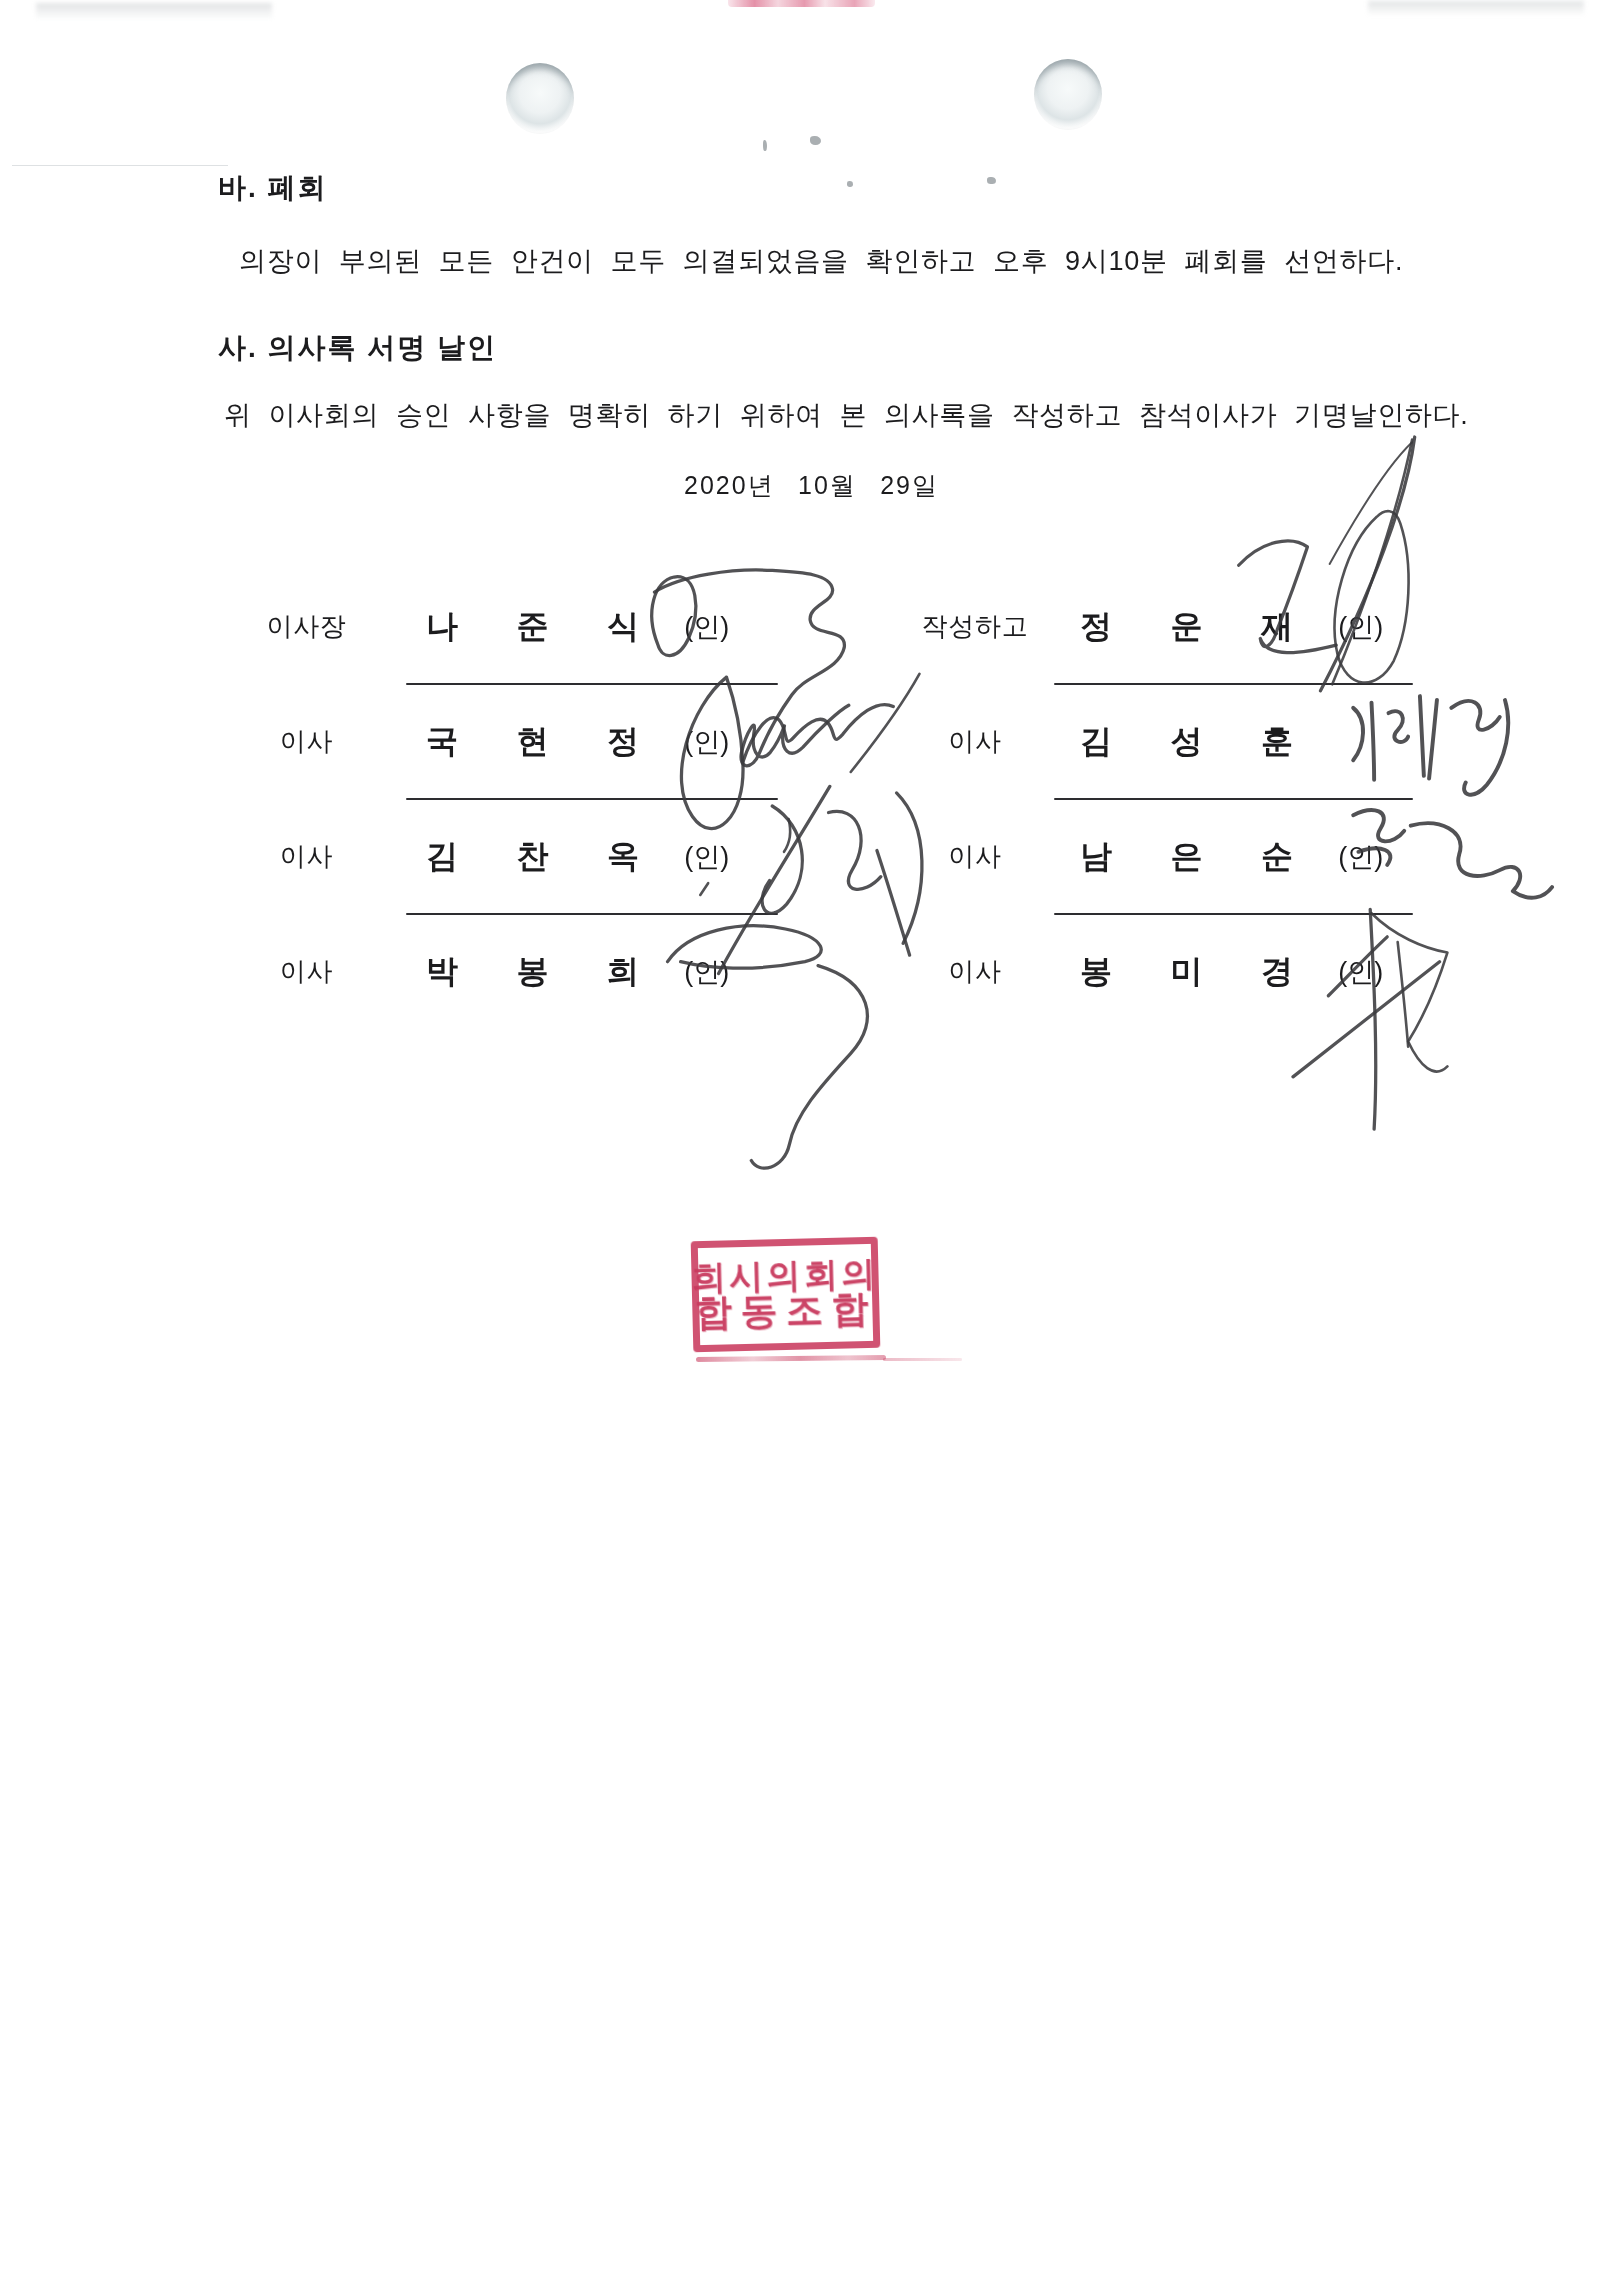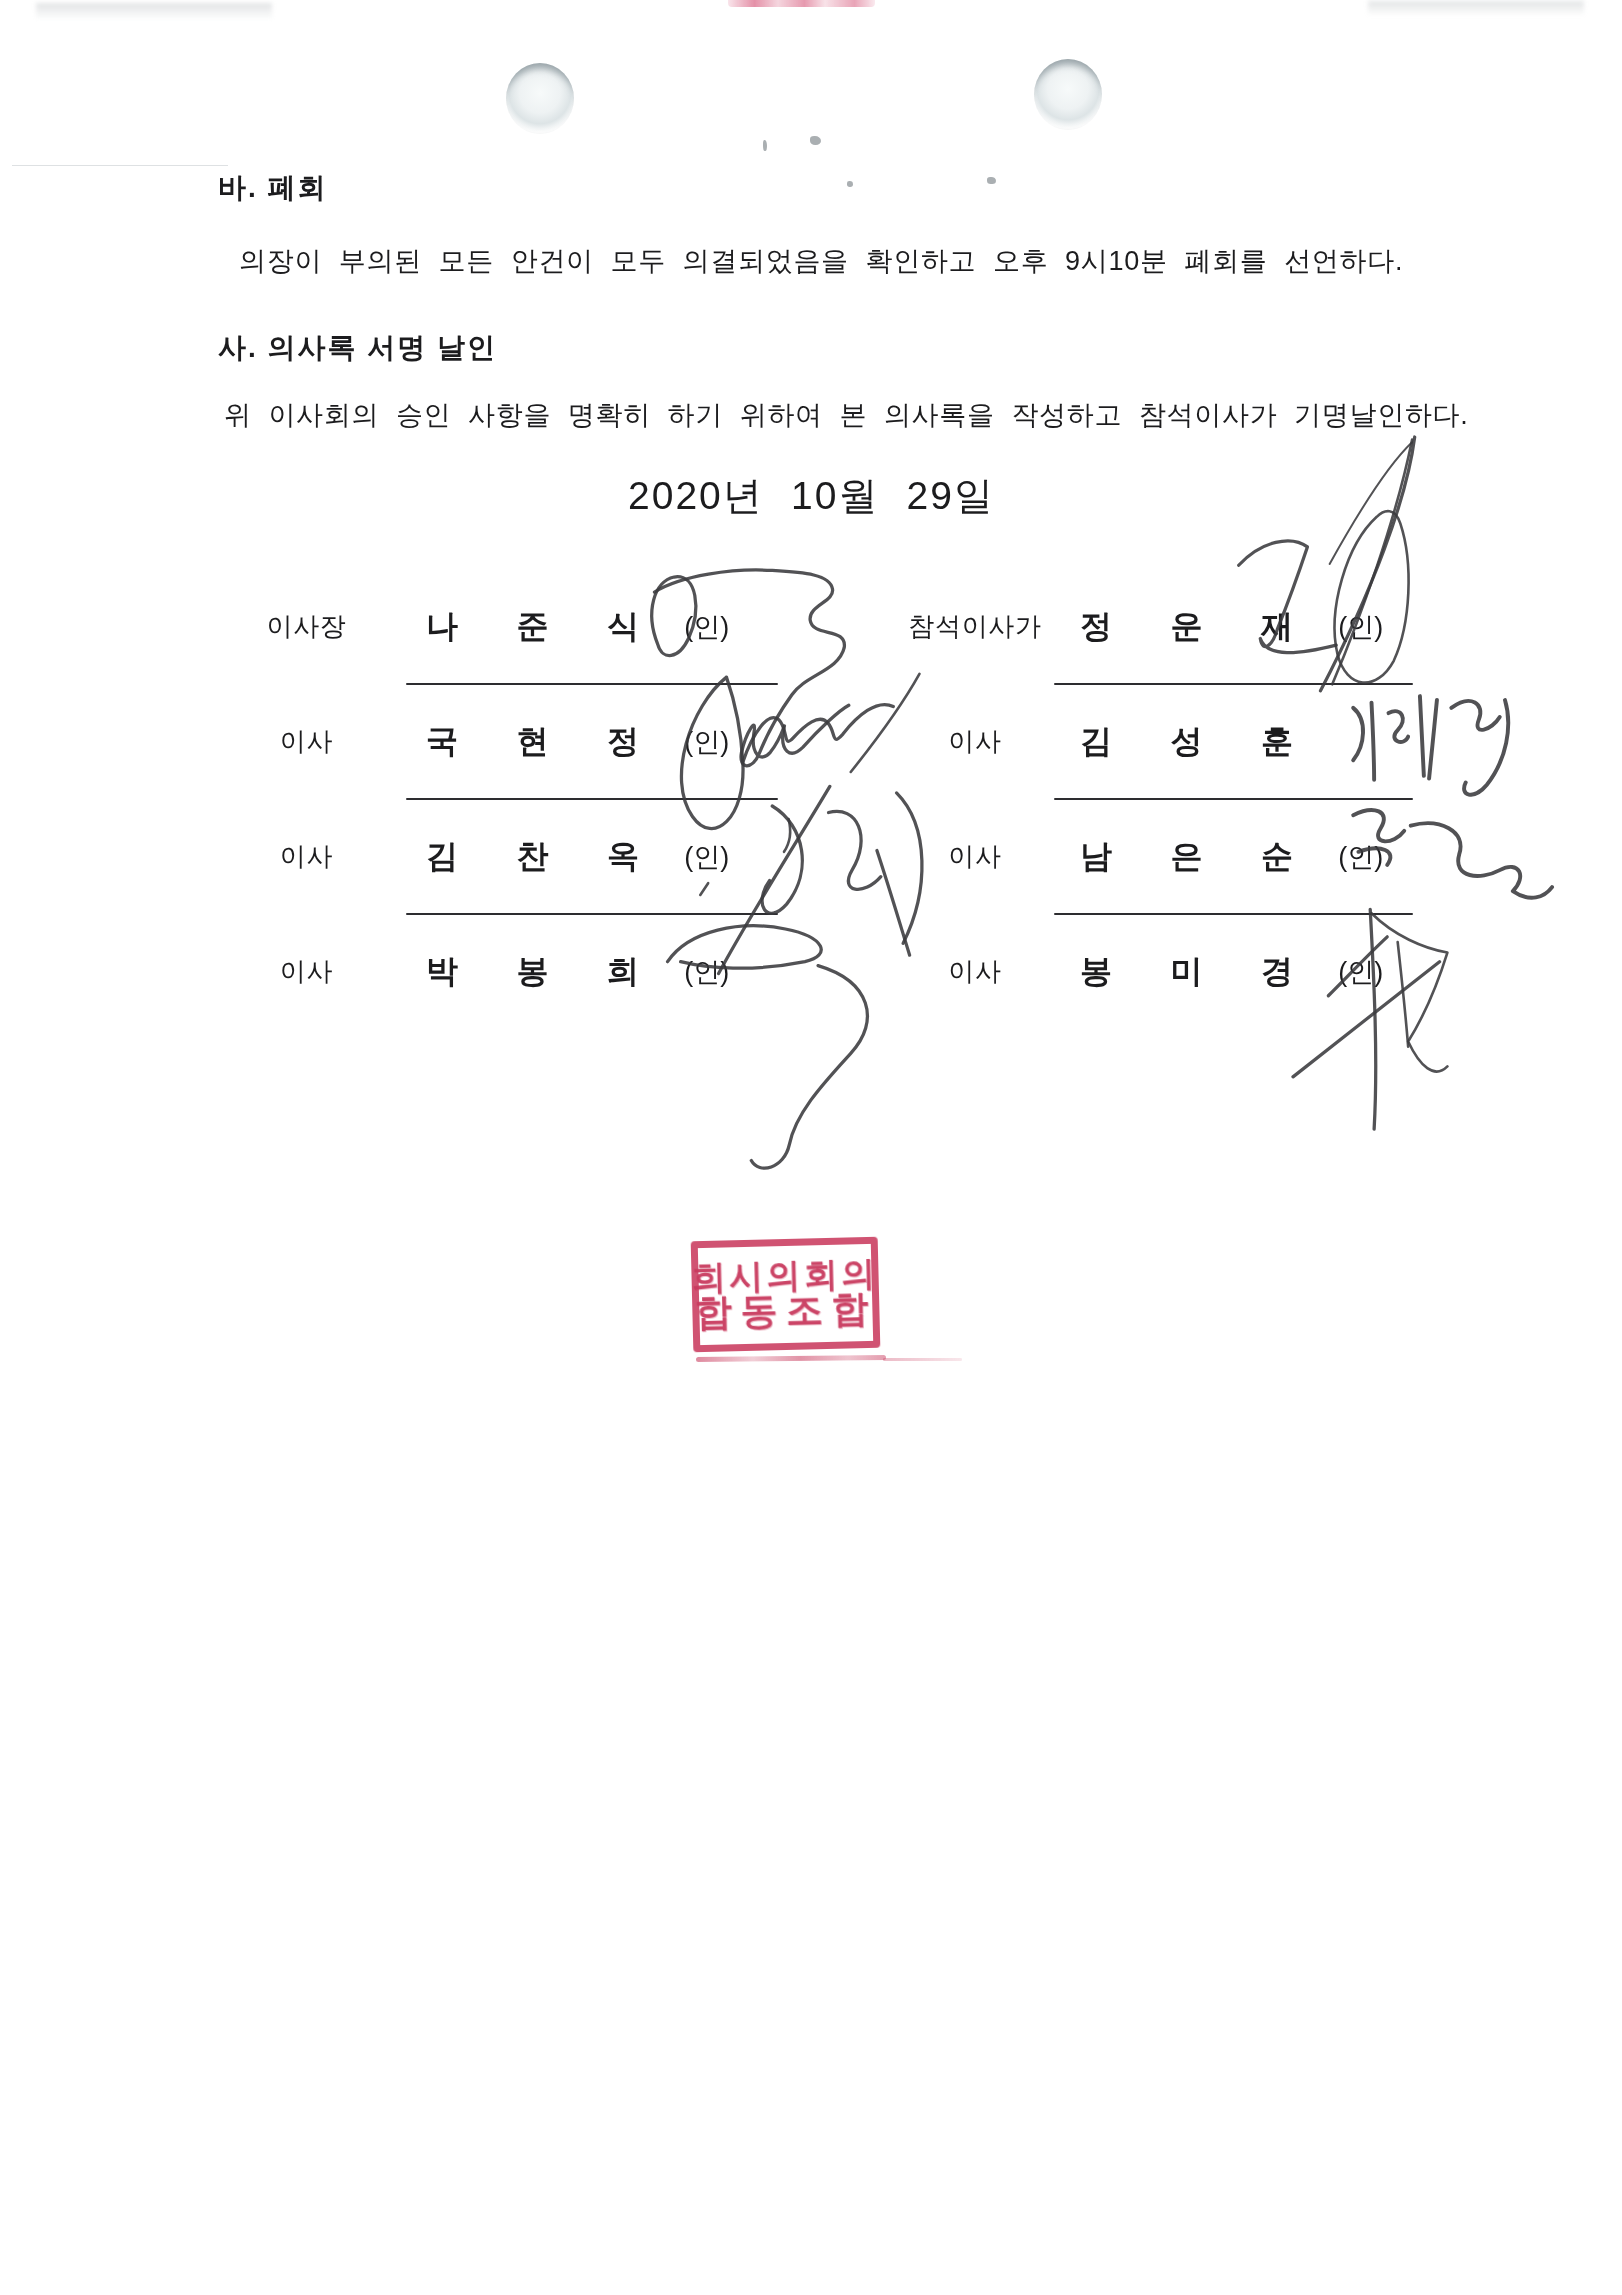--- a/index.html
+++ b/index.html
@@ -19,21 +19,21 @@
   .punch-hole{
     width:68px;height:71px;border-radius:50%;
     background:radial-gradient(circle at 50% 42%,#f7fafa 0%,#eef2f3 38%,#dde4e6 58%,rgba(255,255,255,0) 74%);
     box-shadow:inset 0 10.5px 7.9px -5.2px rgba(96,112,118,.55), inset 0 -2.6px 5.2px -3.9px rgba(140,150,155,.25);
   }
   .speck{background:#8d9498;border-radius:40% 60% 50% 50%;opacity:.75;}
   .faint-line{height:1.3px;background:rgba(190,196,199,.5);}
   
   .h-sec{font-size:28px;font-weight:700;letter-spacing:2px;white-space:nowrap;}
   .p-body{font-size:27px;font-weight:500;letter-spacing:0.7px;word-spacing:8.5px;white-space:nowrap;}
-  .date-line{left:0;top:469px;width:1623px;text-align:center;font-size:39px;font-weight:500;letter-spacing:2px;word-spacing:14.4px;}
+  .date-line{left:0;top:469px;width:1623px;text-align:center;font-size:25px;font-weight:500;letter-spacing:2px;word-spacing:14.4px;}
   
   .sig-grid{left:0;top:569px;width:1623px;}
   .sig-row{display:flex;height:115px;position:relative;gap:28px;}
   .cell{position:relative;display:flex;align-items:center;height:100%;}
   .cell.left{width:785px;padding-left:249px;box-sizing:border-box;}
   .cell.right{flex:1;padding-left:95px;box-sizing:border-box;}
   .role{display:inline-block;width:115px;text-align:center;font-size:26px;font-weight:500;letter-spacing:0.7px;white-space:nowrap;flex:0 0 auto;}
   .cell.right .role{width:134px;}
   .name{margin-left:62px;font-size:32px;font-weight:700;letter-spacing:1.3px;word-spacing:47px;white-space:nowrap;flex:0 0 auto;}
   .cell.right .name{margin-left:38px;}
@@ -90,21 +90,21 @@
 
 <div class="abs sig-grid">
   <div class="sig-row">
     <div class="cell left">
       <span class="role">이사장</span>
       <span class="name">나 준 식</span>
       <span class="seal-mark">(인)</span>
       <div class="sig-line"></div>
     </div>
     <div class="cell right">
-      <span class="role">참석이사가</span>
+      <span class="role">작성하고</span>
       <span class="name">정 운 재</span>
       <span class="seal-mark">(인)</span>
       <div class="sig-line"></div>
     </div>
   </div>
   <div class="sig-row">
     <div class="cell left">
       <span class="role">이사</span>
       <span class="name">국 현 정</span>
       <span class="seal-mark">(인)</span>

